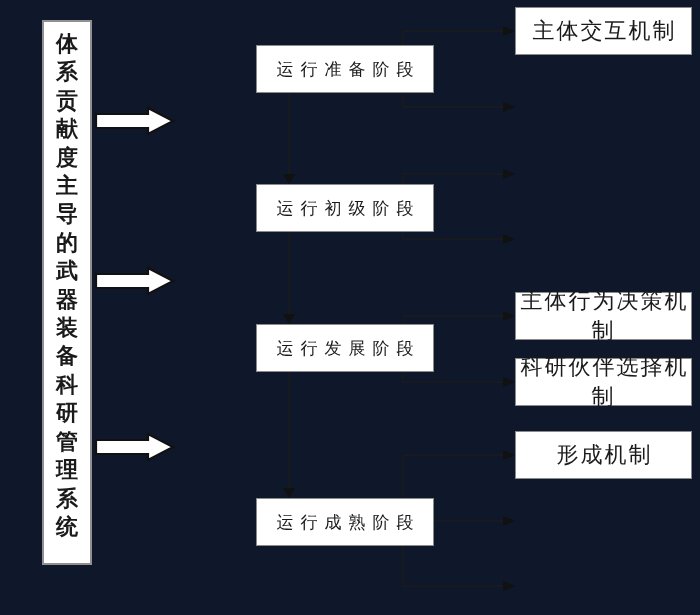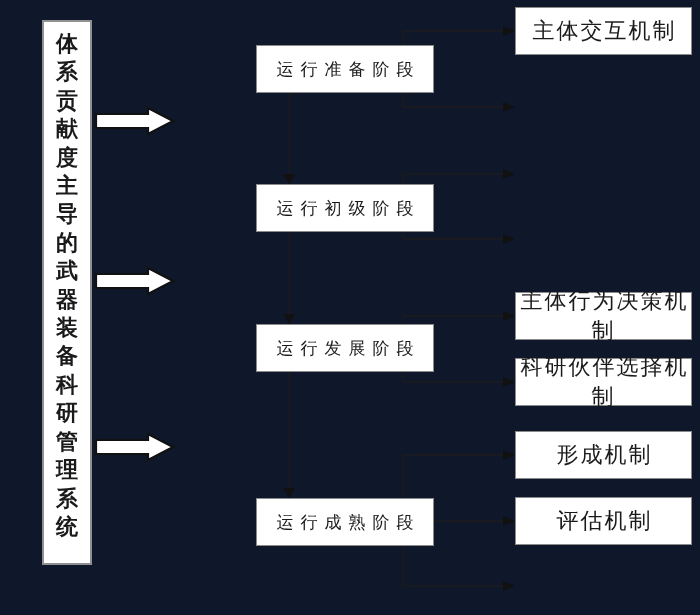--- a/index.html
+++ b/index.html
@@ -110,15 +110,14 @@
 
   <div class="box stage-box" style="top:45px">运行准备阶段</div>
   <div class="box stage-box" style="top:184px">运行初级阶段</div>
   <div class="box stage-box" style="top:324px">运行发展阶段</div>
   <div class="box stage-box" style="top:498px">运行成熟阶段</div>
 
   <div class="box mech-box" style="top:7px">主体交互机制</div>
   <div class="box mech-box" style="top:292px">主体行为决策机制</div>
   <div class="box mech-box" style="top:358px">科研伙伴选择机制</div>
   <div class="box mech-box" style="top:431px">形成机制</div>
-  <div class="box mech-box" style="top:497px">评估机制</div>
 
 </div>
 
 </body></html>

